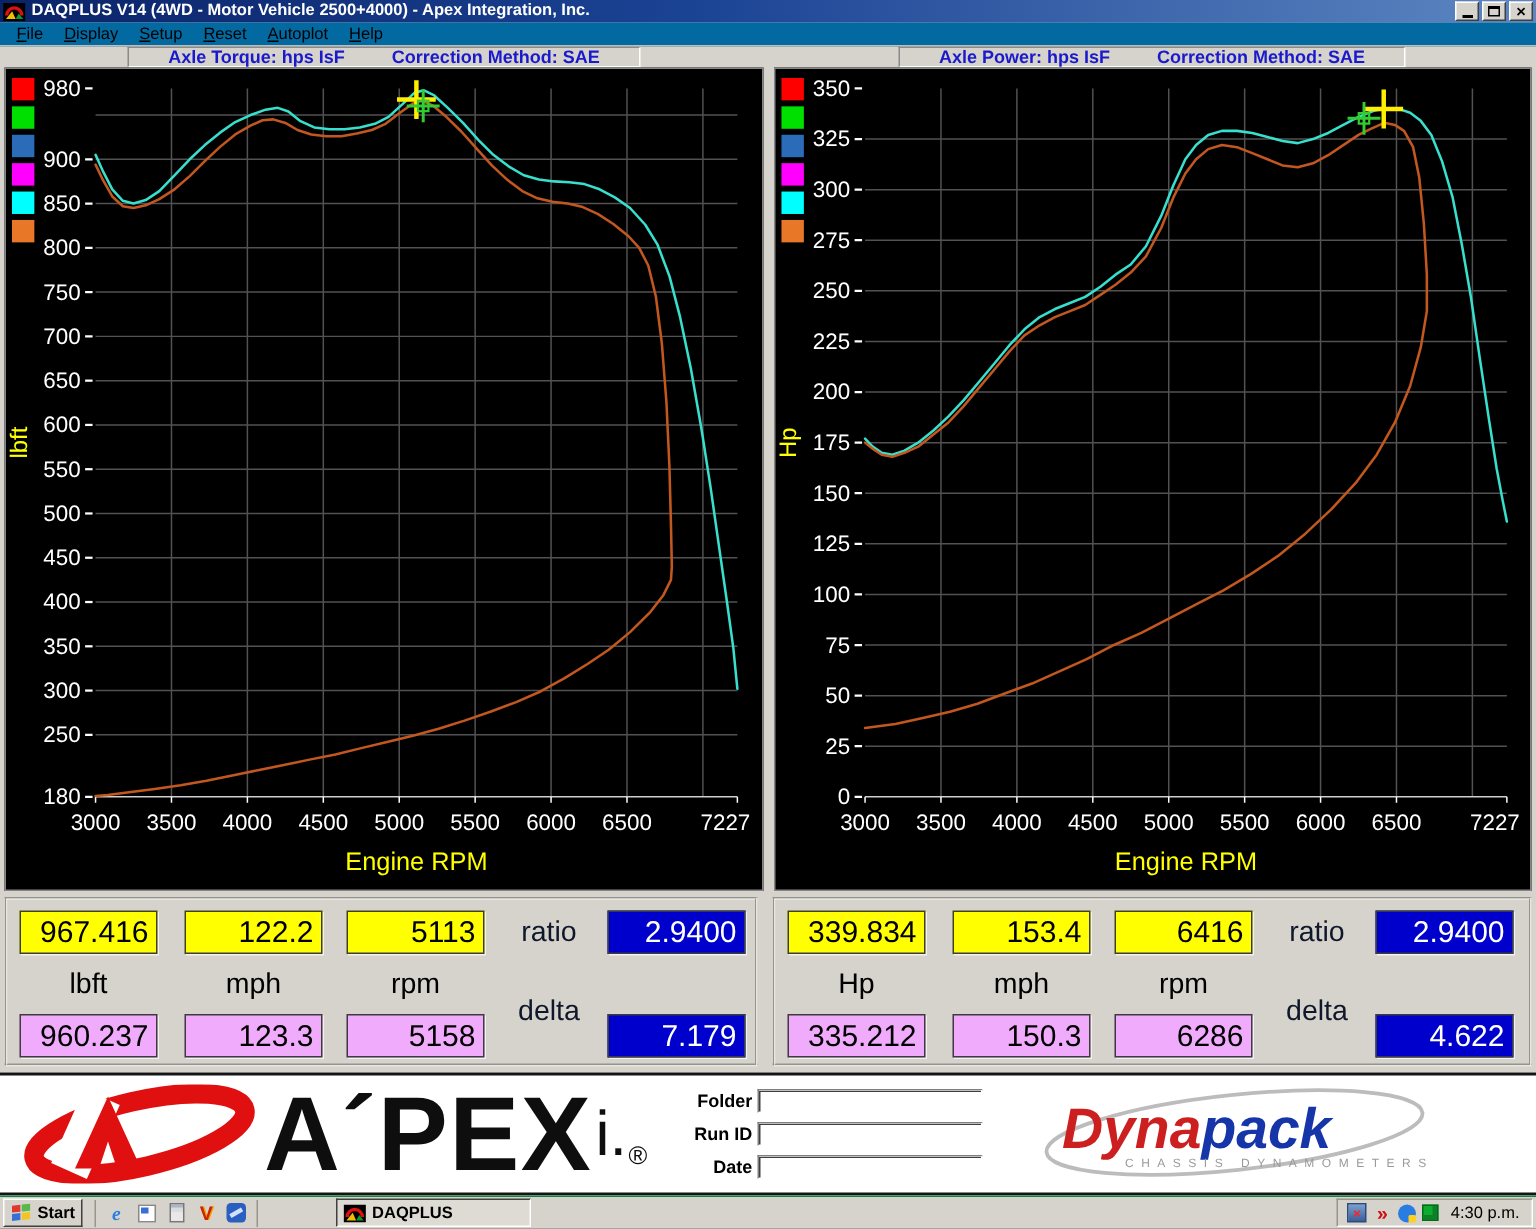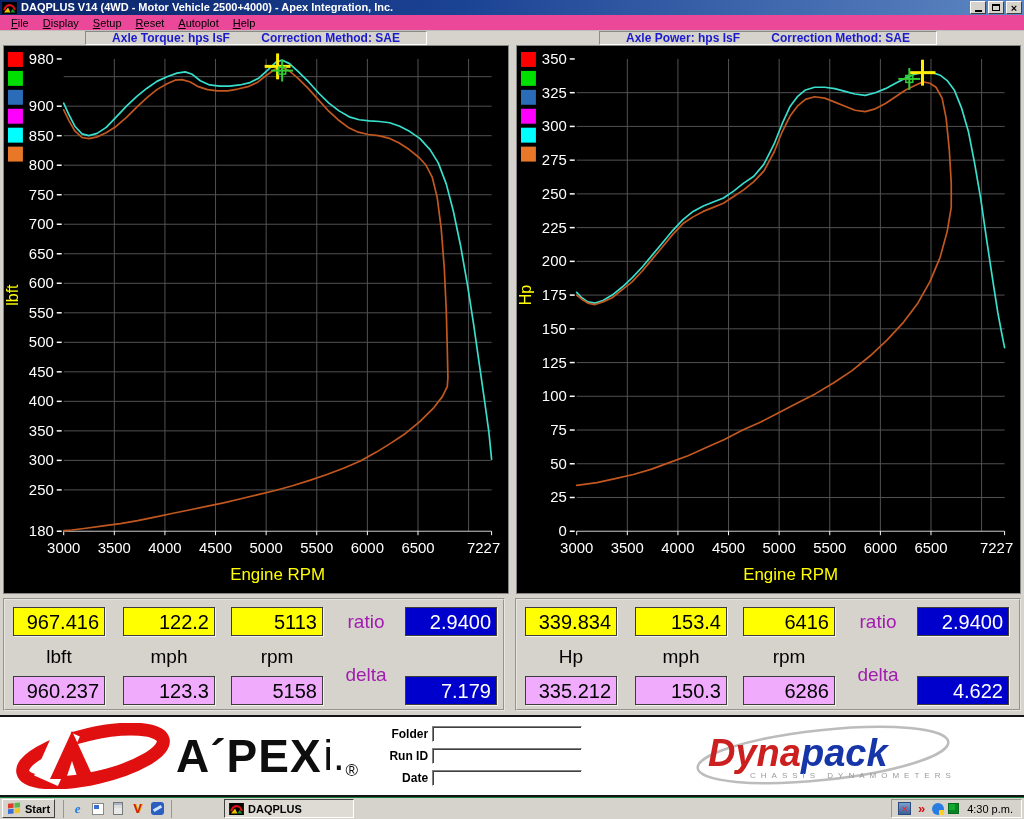--- a/index.html
+++ b/index.html
@@ -14,21 +14,21 @@
   .win-title{color:#fff;font-size:11px;font-weight:bold;white-space:nowrap;line-height:13px;}
   .win-btns{margin-left:auto;display:flex;gap:2px;}
   .win-btn{width:16px;height:13px;background:#d6d3cc;border:1px solid;
     border-color:#fff #404040 #404040 #fff;display:flex;align-items:center;justify-content:center;
     font-size:10px;font-weight:bold;color:#000;position:relative;}
   .glyph-min{width:7px;height:2px;background:#000;margin-top:6px;}
   .glyph-restore{width:8px;height:7px;border:1px solid #000;border-top-width:2px;}
   .glyph-close{font-size:11px;line-height:10px;}
 
   
-  .menubar{position:absolute;top:15px;left:0;right:0;height:16px;background:#ec4899;
+  .menubar{position:absolute;top:15px;left:0;right:0;height:16px;background:#0369a1;
     display:flex;align-items:center;padding-left:4px;border-bottom:1px solid #c0bdb6;}
   .menu-item{font-size:11px;color:#000;padding:1px 7px;cursor:default;}
 
   
   .chartheaders{position:absolute;top:31px;left:0;right:0;height:14px;display:flex;}
   .chartheader-half{flex:1;display:flex;justify-content:center;}
   .chartheader-box{border:1px solid;border-color:#8a8a8a #fff #fff #8a8a8a;background:#d6d3cc;
     padding:0 12px;font-size:12px;font-weight:bold;color:#1a1acc;white-space:nowrap;line-height:12px;}
   .chartheader-box span{margin:0 14px;}
 
@@ -45,29 +45,29 @@
   .readout-panel.right{left:515px;width:506px;}
   .ro-box{position:absolute;height:29px;width:92px;border:1px solid #3c3c3c;
     box-shadow:1px 1px 0 #f4f2ee;font-size:20px;color:#000;text-align:right;
     padding:2px 5px 0 0;line-height:25px;}
   .ro-yellow{background:#ffff00;}
   .ro-green{background:#f0abfc;}
   .ro-blue{background:#0000cc;color:#fff;}
   .ro-row1{top:7px;} .ro-row3{top:76px;}
   .ro-c1{left:8px;} .ro-c2{left:118px;} .ro-c3{left:226px;} .ro-c5{left:400px;}
   .ro-unit{position:absolute;top:46px;width:92px;text-align:center;font-size:19px;color:#000;}
-  .ro-lbl{position:absolute;left:326px;width:70px;text-align:center;font-size:19px;color:#a21caf;}
+  .ro-lbl{position:absolute;left:326px;width:70px;text-align:center;font-size:19px;color:#0f172a;}
   .ro-lbl.r1{top:11px;} .ro-lbl.r3{top:64px;}
 
   
   .footer{position:absolute;top:715px;left:0;right:0;height:82px;background:#fff;
     border-top:2px solid #141414;border-bottom:2px solid #141414;display:flex;align-items:center;}
   .apex{display:flex;align-items:center;margin-left:14px;flex:none;}
   .apex-mark{flex:none;margin-right:4px;}
-  .apex-word{font-size:46px;font-weight:bold;color:#0e0e0e;letter-spacing:1px;line-height:60px;}
+  .apex-word{font-size:70px;font-weight:bold;color:#0e0e0e;letter-spacing:1px;line-height:60px;}
   .apex-suffix{font-size:42px;color:#0e0e0e;margin-left:2px;line-height:60px;}
   .apex-reg{font-size:17px;color:#0e0e0e;align-self:flex-end;margin:0 0 8px 1px;}
   .fields{margin-left:12px;flex:none;}
   .field-row{display:flex;align-items:center;height:22px;}
   .field-label{width:58px;text-align:right;font-size:12px;font-weight:bold;color:#000;margin-right:4px;}
   .field-input{width:150px;height:16px;border:1px solid;border-color:#808080 #fff #fff #808080;
     box-shadow:inset 1px 1px 0 #404040;background:#fff;font-size:11px;padding:0 3px;}
   .dynapack{position:relative;margin-left:auto;margin-right:70px;flex:none;width:262px;height:64px;}
   .dyn-swoosh{position:absolute;left:0;top:0;}
   .dyn-text{position:absolute;left:16px;top:8px;font-size:38px;font-weight:bold;font-style:italic;

